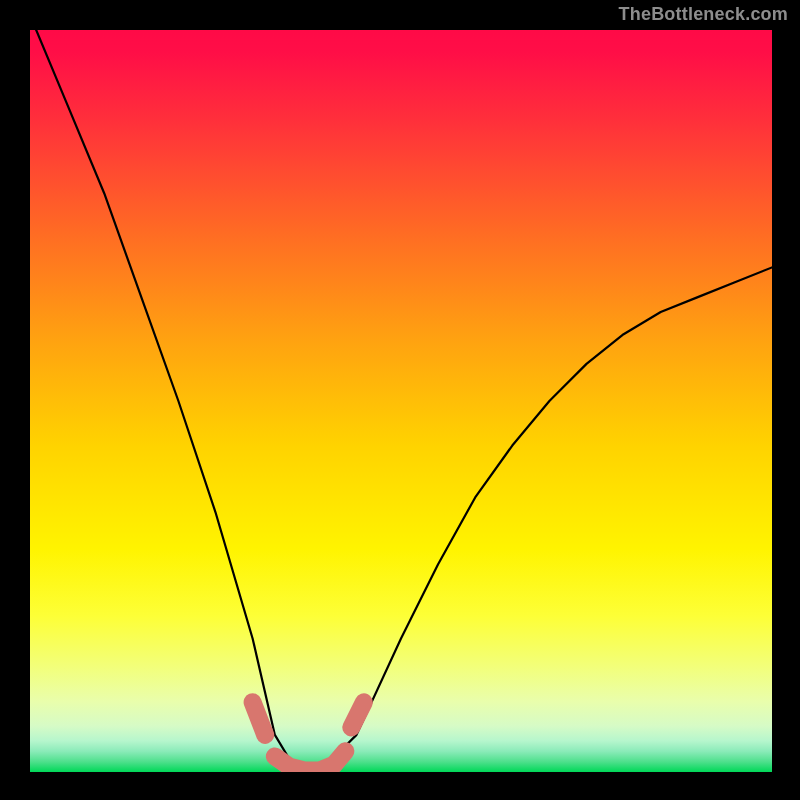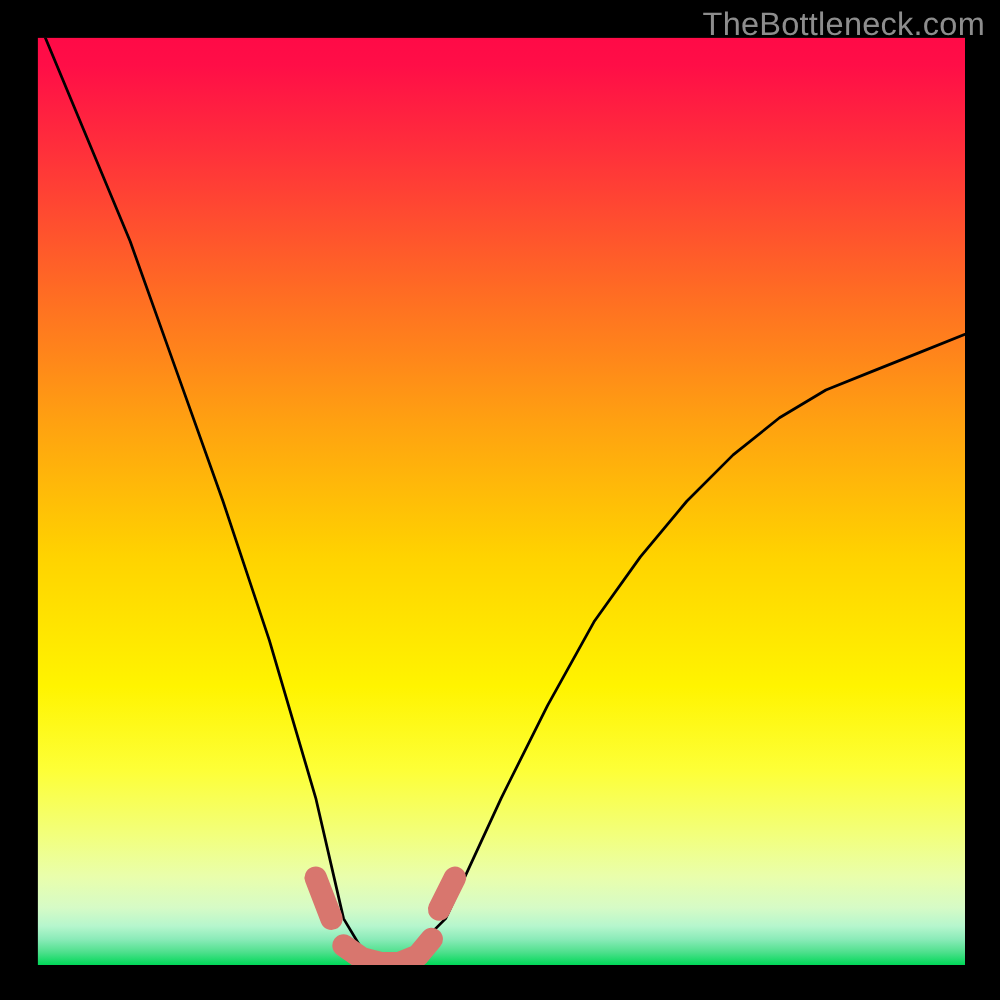--- a/index.html
+++ b/index.html
@@ -15,22 +15,22 @@
     position: relative;
     width: 800px;
     height: 800px;
     background: #000;
   }
   .watermark {
     position: absolute;
     top: 4px;
     right: 12px;
     color: #8d8d8d;
-    font-size: 26px;
-    font-weight: 400;
+    font-size: 18px;
+    font-weight: 700;
     letter-spacing: 0.2px;
     z-index: 10;
   }
   .plot {
     position: absolute;
     left: 30px;
     top: 30px;
     width: 742px;
     height: 742px;
     overflow: hidden;

